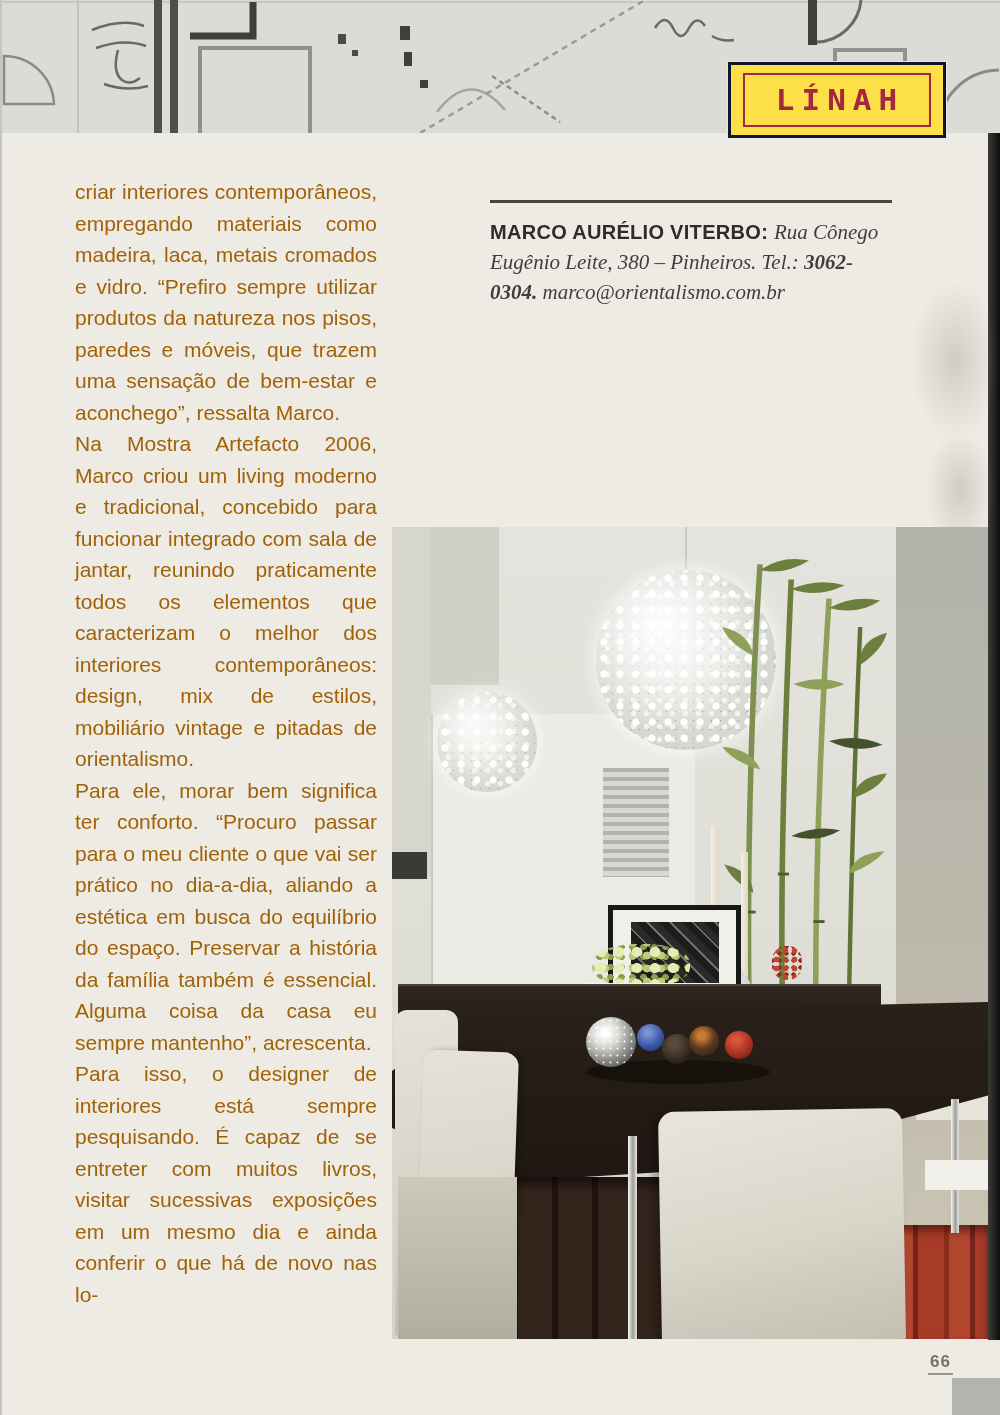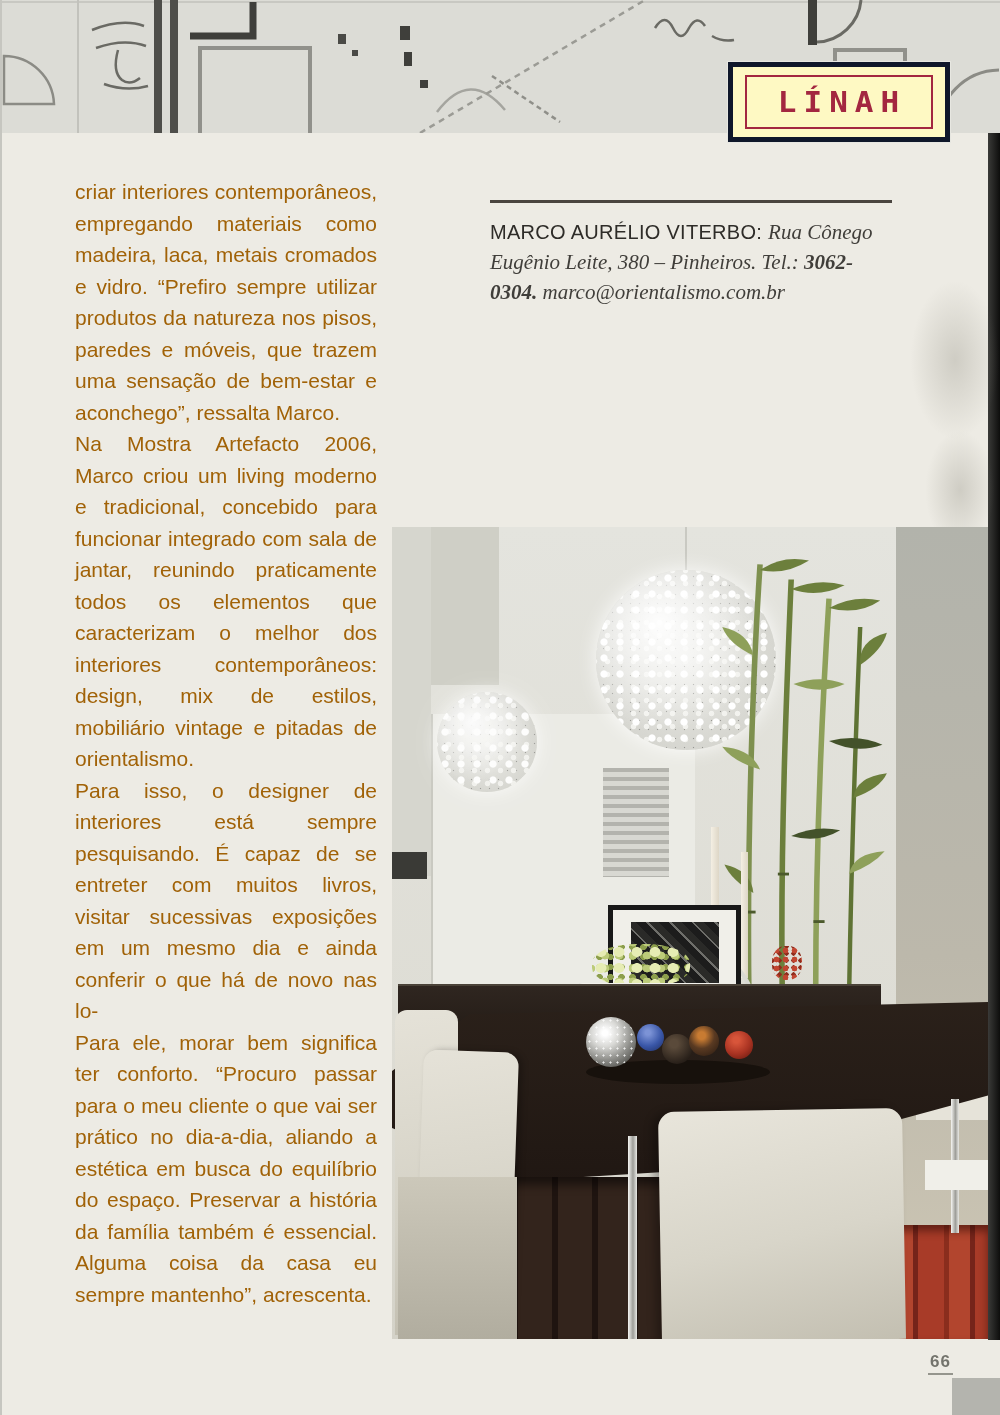--- a/index.html
+++ b/index.html
@@ -4,40 +4,40 @@
 <style>
   html,body{margin:0;padding:0;background:#8d8d88;}
   .page{position:relative;width:1000px;height:1415px;margin:0 auto;background:#edebe4;overflow:hidden;font-family:"Liberation Sans",sans-serif;}
   .abs{position:absolute;}
 
   
   .sketch-band{left:0;top:0;width:1000px;height:133px;background:#dcdcd6;}
   .sketch-band svg{display:block;width:100%;height:100%;}
 
   
-  .logo-box{left:728px;top:62px;width:212px;height:70px;background:#fef9c3;border:5px solid #0f172a;box-shadow:0 0 0 1px #e7e7e1;display:flex;align-items:center;justify-content:center;}
+  .logo-box{left:728px;top:62px;width:212px;height:70px;background:#fde047;border:3px solid #0f172a;box-shadow:0 0 0 1px #e7e7e1;display:flex;align-items:center;justify-content:center;}
   .logo-inner{width:184px;height:50px;border:2px solid #a32740;display:flex;align-items:center;justify-content:center;}
   .logo-text{font-family:"DejaVu Sans Mono",monospace;font-weight:bold;font-size:31px;letter-spacing:7px;color:#a32740;transform:scaleY(.92);padding-left:6px;}
 
   
   .edge-left{left:0;top:0;width:2px;height:1415px;background:#c6c6c0;}
   .edge-right-black{left:988px;top:133px;width:12px;height:1207px;background:linear-gradient(90deg,#3a3a38,#0d0d0c);}
   .corner-gray{left:952px;top:1378px;width:48px;height:37px;background:#b4b4ae;}
   .smudge{border-radius:50%;background:radial-gradient(ellipse at center,rgba(150,148,136,.35),rgba(150,148,136,0) 70%);}
   .smudge1{left:910px;top:280px;width:90px;height:160px;}
   .smudge2{left:925px;top:430px;width:70px;height:120px;}
 
   
   .col-left{left:75px;top:176px;width:302px;color:#a16207;font-size:21px;line-height:31.5px;text-align:justify;}
   .col-left p{margin:0;}
   .col-right{left:490px;top:176px;width:402px;color:#403e3a;font-size:21.5px;line-height:32px;text-align:justify;}
   .col-right p{margin:0;}
   .rule{border:none;border-top:3px solid #4a453f;margin:24px 0 14px 0;width:100%;}
   .contact{font-family:"Liberation Serif",serif;font-style:italic;font-size:21px;line-height:30px;text-align:left;}
-  .c-name{font-family:"Liberation Sans",sans-serif;font-style:normal;font-weight:normal;font-size:20px;letter-spacing:.3px;color:#2e2c28;}
+  .c-name{font-family:"Liberation Sans",sans-serif;font-style:normal;font-weight:bold;font-size:20px;letter-spacing:.3px;color:#2e2c28;}
   .c-phone{font-weight:bold;}
 
   
   .page-num{left:928px;top:1352px;font-size:17px;font-weight:bold;color:#73736c;border-bottom:2px solid #95958d;padding:0 2px 1px 2px;letter-spacing:1px;}
 
   
   .photo{left:392px;top:527px;width:596px;height:812px;overflow:hidden;background:linear-gradient(180deg,#e4e4de 0%,#deddd5 60%,#d4d2c8 100%);}
   .photo .abs{position:absolute;}
   .panel-tl{left:0;top:0;width:18%;height:19.5%;background:#cfcfc6;}
   .strip-l{left:0;top:0;width:6.5%;height:43%;background:#d6d6ce;}
@@ -144,22 +144,22 @@
 
   <div class="abs edge-left"></div>
   <div class="abs edge-right-black"></div>
   <div class="abs corner-gray"></div>
   <div class="abs smudge smudge1"></div>
   <div class="abs smudge smudge2"></div>
 
   <div class="abs col-left">
     <p>criar interiores contemporâneos, empregando materiais como madeira, laca, metais cromados e vidro. “Prefiro sempre utilizar produtos da natureza nos pisos, paredes e móveis, que trazem uma sensação de bem-estar e aconchego”, ressalta Marco.</p>
     <p>Na Mostra Artefacto 2006, Marco criou um living moderno e tradicional, concebido para funcionar integrado com sala de jantar, reunindo praticamente todos os elementos que caracterizam o melhor dos interiores contemporâneos: design, mix de estilos, mobiliário vintage e pitadas de orientalismo.</p>
+    <p>Para ele, morar bem significa ter conforto. “Procuro passar para o meu cliente o que vai ser prático no dia-a-dia, aliando a estética em busca do equilíbrio do espaço. Preservar a história da família também é essencial. Alguma coisa da casa eu sempre mantenho”, acrescenta.</p>
     <p>Para isso, o designer de interiores está sempre pesquisando. É capaz de se entreter com muitos livros, visitar sucessivas exposições em um mesmo dia e ainda conferir o que há de novo nas lo-</p>
-    <p>Para ele, morar bem significa ter conforto. “Procuro passar para o meu cliente o que vai ser prático no dia-a-dia, aliando a estética em busca do equilíbrio do espaço. Preservar a história da família também é essencial. Alguma coisa da casa eu sempre mantenho”, acrescenta.</p>
   </div>
 
   <div class="abs col-right">
     <hr class="rule">
     <p class="contact"><span class="c-name">MARCO AURÉLIO VITERBO</span><span class="c-name">: </span><span>Rua Cônego Eugênio Leite, 380 – Pinheiros. Tel.: </span><span class="c-phone">3062-0304. </span><span>marco@orientalismo.com.br</span></p>
   </div>
 
   <div class="abs photo">
     <div class="abs panel-tl"></div>
     <div class="abs strip-l"></div>

